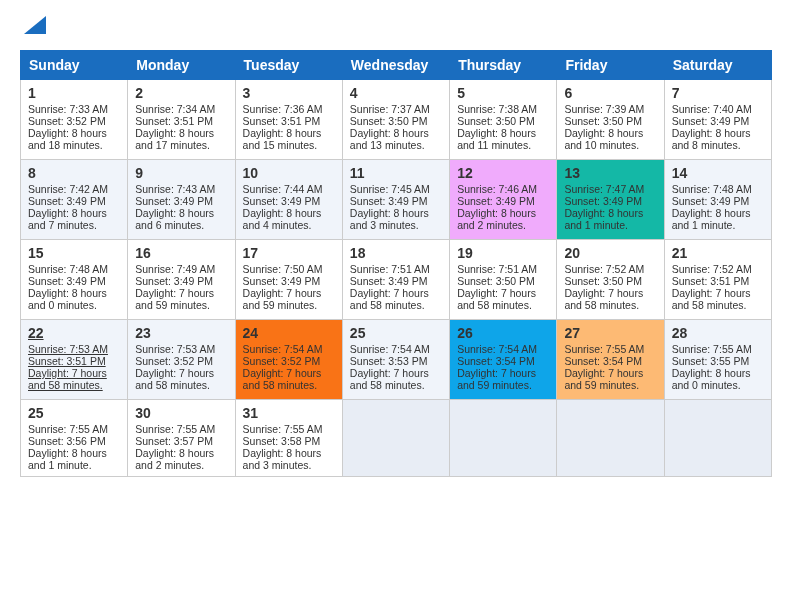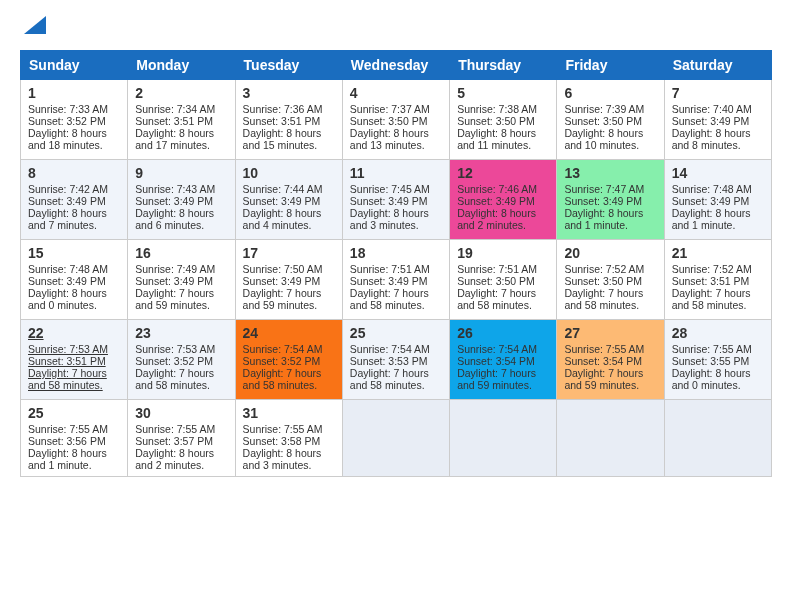--- a/index.html
+++ b/index.html
@@ -182,27 +182,27 @@
             <div>Sunrise: 7:44 AM</div>
             <div>Sunset: 3:49 PM</div>
             <div>Daylight: 8 hours and 4 minutes.</div>
           </td>
           <td style="background: rgb(240, 244, 250);">
             <span class="day-num">11</span>
             <div>Sunrise: 7:45 AM</div>
             <div>Sunset: 3:49 PM</div>
             <div>Daylight: 8 hours and 3 minutes.</div>
           </td>
-          <td style="background: #ec4899;">
+          <td style="background: #f0abfc;">
             <span class="day-num">12</span>
             <div>Sunrise: 7:46 AM</div>
             <div>Sunset: 3:49 PM</div>
             <div>Daylight: 8 hours and 2 minutes.</div>
           </td>
-          <td style="background: #86efac;">
+          <td style="background: #14b8a6;">
             <span class="day-num">13</span>
             <div>Sunrise: 7:47 AM</div>
             <div>Sunset: 3:49 PM</div>
             <div>Daylight: 8 hours and 1 minute.</div>
           </td>
           <td style="background: rgb(240, 244, 250);">
             <span class="day-num">14</span>
             <div>Sunrise: 7:48 AM</div>
             <div>Sunset: 3:49 PM</div>
             <div>Daylight: 8 hours and 1 minute.</div>

